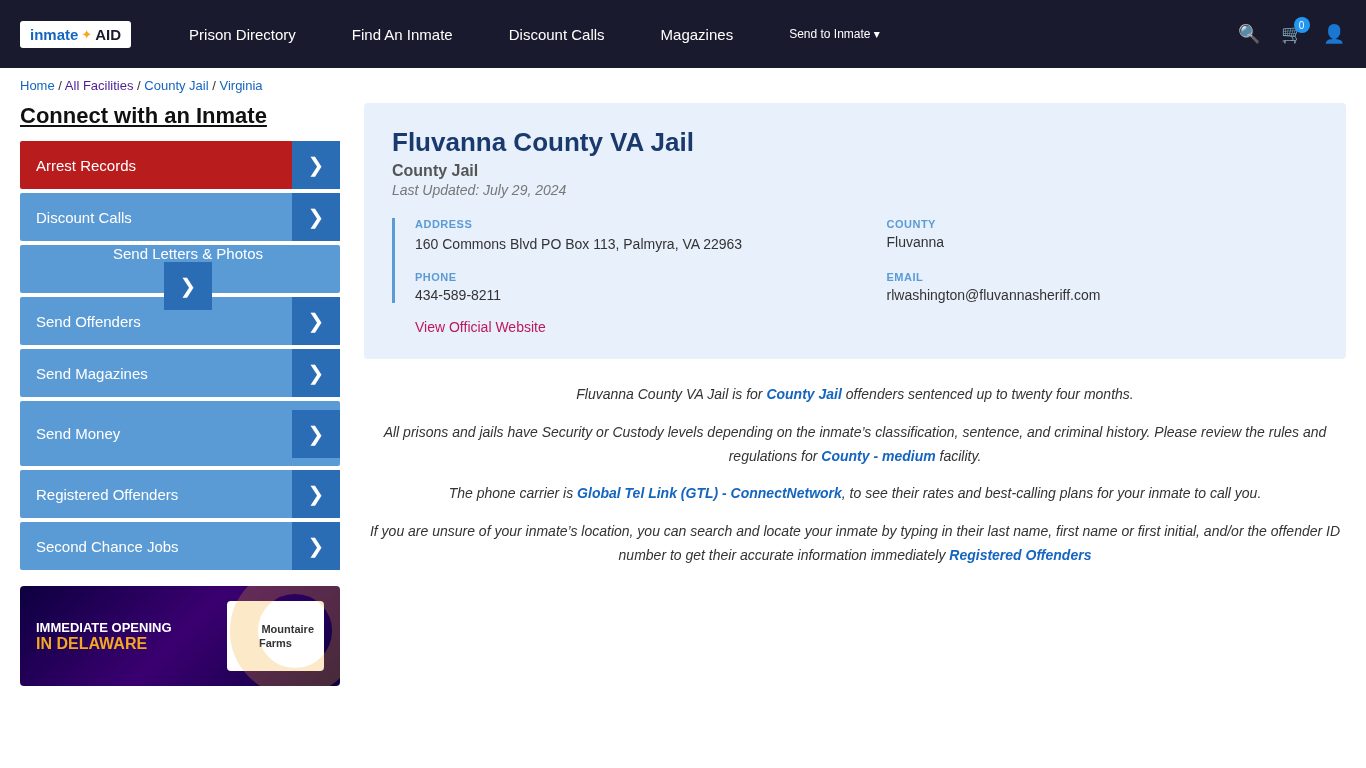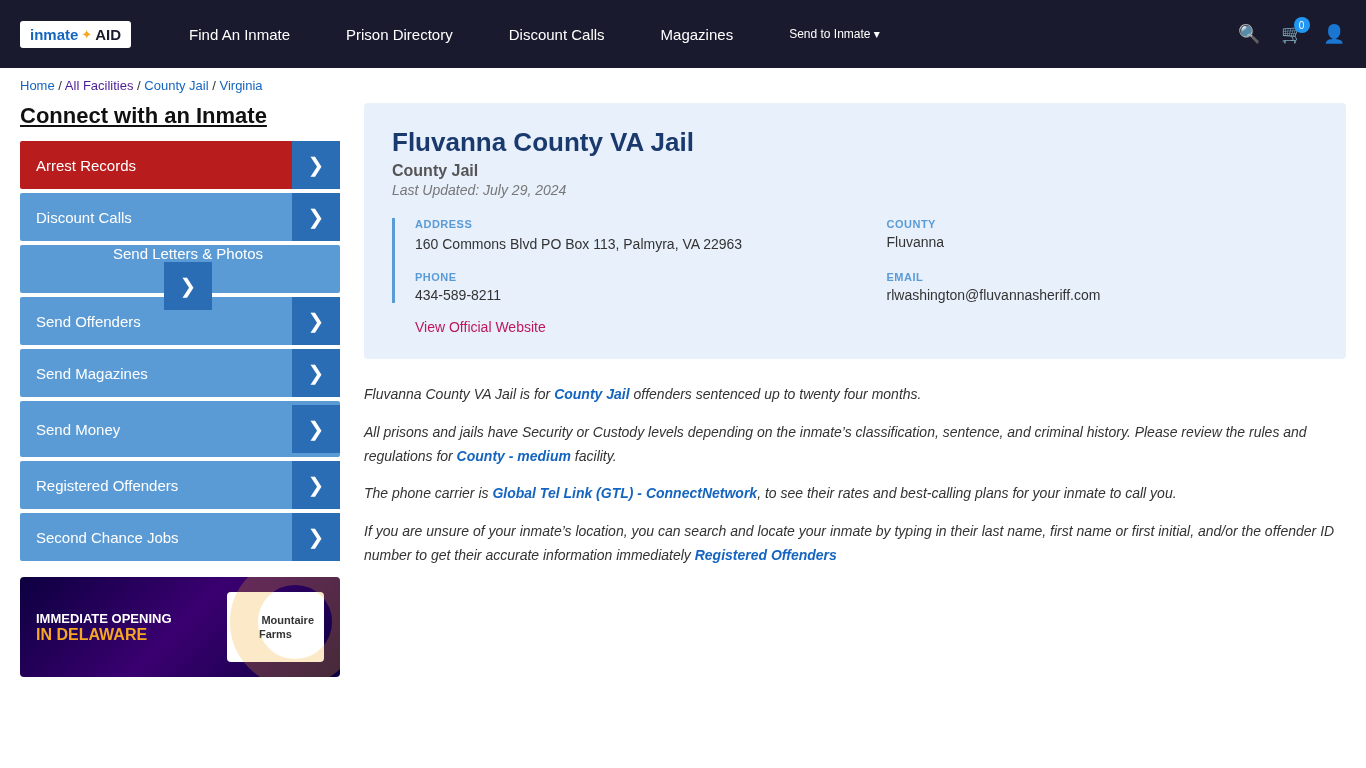--- a/index.html
+++ b/index.html
@@ -17,22 +17,22 @@
 <body>
 
 <nav style="background:#1a1a2e; display:flex; align-items:center; padding:5px 20px; height:68px; gap:0;">
   <div class="logo-box" style="background:#fff; padding:5px 10px; border-radius:3px; display:flex; align-items:center; margin-right:30px; cursor:pointer;">
     <span style="color:#1565c0; font-weight:900; font-size:15px; font-family:Arial;">inmate</span>
     <span style="color:#f5a623; font-size:13px; margin:0 1px;">✦</span>
     <span style="color:#1a1a2e; font-weight:900; font-size:15px; font-family:Arial;">AID</span>
   </div>
 
   <div style="display:flex; align-items:center; flex:1; height:68px;">
+    <a style="color:#fff; text-decoration:none; padding:0 28px; font-size:15px; font-weight:500; cursor:pointer; white-space:nowrap; height:68px; display:flex; align-items:center;">Prison Directory</a>
     <a style="color:#fff; text-decoration:none; padding:0 28px; font-size:15px; font-weight:500; cursor:pointer; white-space:nowrap; height:68px; display:flex; align-items:center;">Find An Inmate</a>
-    <a style="color:#fff; text-decoration:none; padding:0 28px; font-size:15px; font-weight:500; cursor:pointer; white-space:nowrap; height:68px; display:flex; align-items:center;">Prison Directory</a>
     <a style="color:#fff; text-decoration:none; padding:0 28px; font-size:15px; font-weight:500; cursor:pointer; white-space:nowrap; height:68px; display:flex; align-items:center;">Discount Calls</a>
     <a style="color:#fff; text-decoration:none; padding:0 28px; font-size:15px; font-weight:500; cursor:pointer; white-space:nowrap; height:68px; display:flex; align-items:center;">Magazines</a>
     <a style="color:#fff; text-decoration:none; padding:0 28px; font-size:12px; font-weight:500; cursor:pointer; white-space:nowrap; height:52px; display:flex; align-items:center;">Send to Inmate ▾</a>
   </div>
 
   <div style="display:flex; align-items:center; gap:20px;">
     <button style="background:none; border:none; cursor:pointer; color:#fff; font-size:18px;">
       <span>🔍</span>
     </button>
     <button style="background:none; border:none; cursor:pointer; color:#fff; font-size:18px; position:relative;">
@@ -78,21 +78,21 @@
     <button style="display:flex; align-items:center; justify-content:space-between; background:#5b9bd5; color:#fff; padding:0 0 0 16px; margin-bottom:4px; cursor:pointer; font-size:15px; font-weight:500; border:none; width:100%; text-align:left; border-radius:2px; height:48px;">
       <span>Send Offenders</span>
       <span style="background:#2a6db5; width:48px; height:48px; display:flex; align-items:center; justify-content:center; font-size:20px; flex-shrink:0;">❯</span>
     </button>
 
     <button style="display:flex; align-items:center; justify-content:space-between; background:#5b9bd5; color:#fff; padding:0 0 0 16px; margin-bottom:4px; cursor:pointer; font-size:15px; font-weight:500; border:none; width:100%; text-align:left; border-radius:2px; height:48px;">
       <span>Send Magazines</span>
       <span style="background:#2a6db5; width:48px; height:48px; display:flex; align-items:center; justify-content:center; font-size:20px; flex-shrink:0;">❯</span>
     </button>
 
-    <button style="display:flex; align-items:center; justify-content:space-between; background:#5b9bd5; color:#fff; padding:0 0 0 16px; margin-bottom:4px; cursor:pointer; font-size:15px; font-weight:500; border:none; width:100%; text-align:left; border-radius:2px; height:56px;">
+    <button style="display:flex; align-items:center; justify-content:space-between; background:#5b9bd5; color:#fff; padding:0 0 0 16px; margin-bottom:4px; cursor:pointer; font-size:15px; font-weight:500; border:none; width:100%; text-align:left; border-radius:2px; height:65px;">
       <span>Send Money</span>
       <span style="background:#2a6db5; width:48px; height:48px; display:flex; align-items:center; justify-content:center; font-size:20px; flex-shrink:0;">❯</span>
     </button>
 
     <button style="display:flex; align-items:center; justify-content:space-between; background:#5b9bd5; color:#fff; padding:0 0 0 16px; margin-bottom:4px; cursor:pointer; font-size:15px; font-weight:500; border:none; width:100%; text-align:left; border-radius:2px; height:48px;">
       <span>Registered Offenders</span>
       <span style="background:#2a6db5; width:48px; height:48px; display:flex; align-items:center; justify-content:center; font-size:20px; flex-shrink:0;">❯</span>
     </button>
 
     <button style="display:flex; align-items:center; justify-content:space-between; background:#5b9bd5; color:#fff; padding:0 0 0 16px; margin-bottom:4px; cursor:pointer; font-size:15px; font-weight:500; border:none; width:100%; text-align:left; border-radius:2px; height:48px;">
@@ -142,21 +142,21 @@
           <div style="font-size:11px; font-weight:700; color:#5b9bd5; text-transform:uppercase; letter-spacing:0.5px; margin-bottom:4px;">EMAIL</div>
           <div style="font-size:14px; color:#333;">rlwashington@fluvannasheriff.com</div>
         </div>
       </div>
 
       <div style="margin-top:16px; padding-left:23px;">
         <a style="color:#be185d; text-decoration:none; font-size:14px;">View Official Website</a>
       </div>
     </div>
 
-    <div style="padding:4px 0; line-height:1.7;">
+    <div style="padding:4px 0; line-height:1.7;text-align:center;">
 
       <p style="font-size:14px; font-style:italic; color:#333; margin-bottom:14px;">
         <span>Fluvanna County VA Jail is for </span><a style="color:#1565c0; text-decoration:none; font-weight:700; font-style:italic;">County Jail</a><span> offenders sentenced up to twenty four months.</span>
       </p>
 
       <p style="font-size:14px; font-style:italic; color:#333; margin-bottom:14px;">
         <span>All prisons and jails have Security or Custody levels depending on the inmate’s classification, sentence, and criminal history. Please review the rules and regulations for </span><a style="color:#1565c0; text-decoration:none; font-weight:700; font-style:italic;">County - medium</a><span> facility.</span>
       </p>
 
       <p style="font-size:14px; font-style:italic; color:#333; margin-bottom:14px;">

